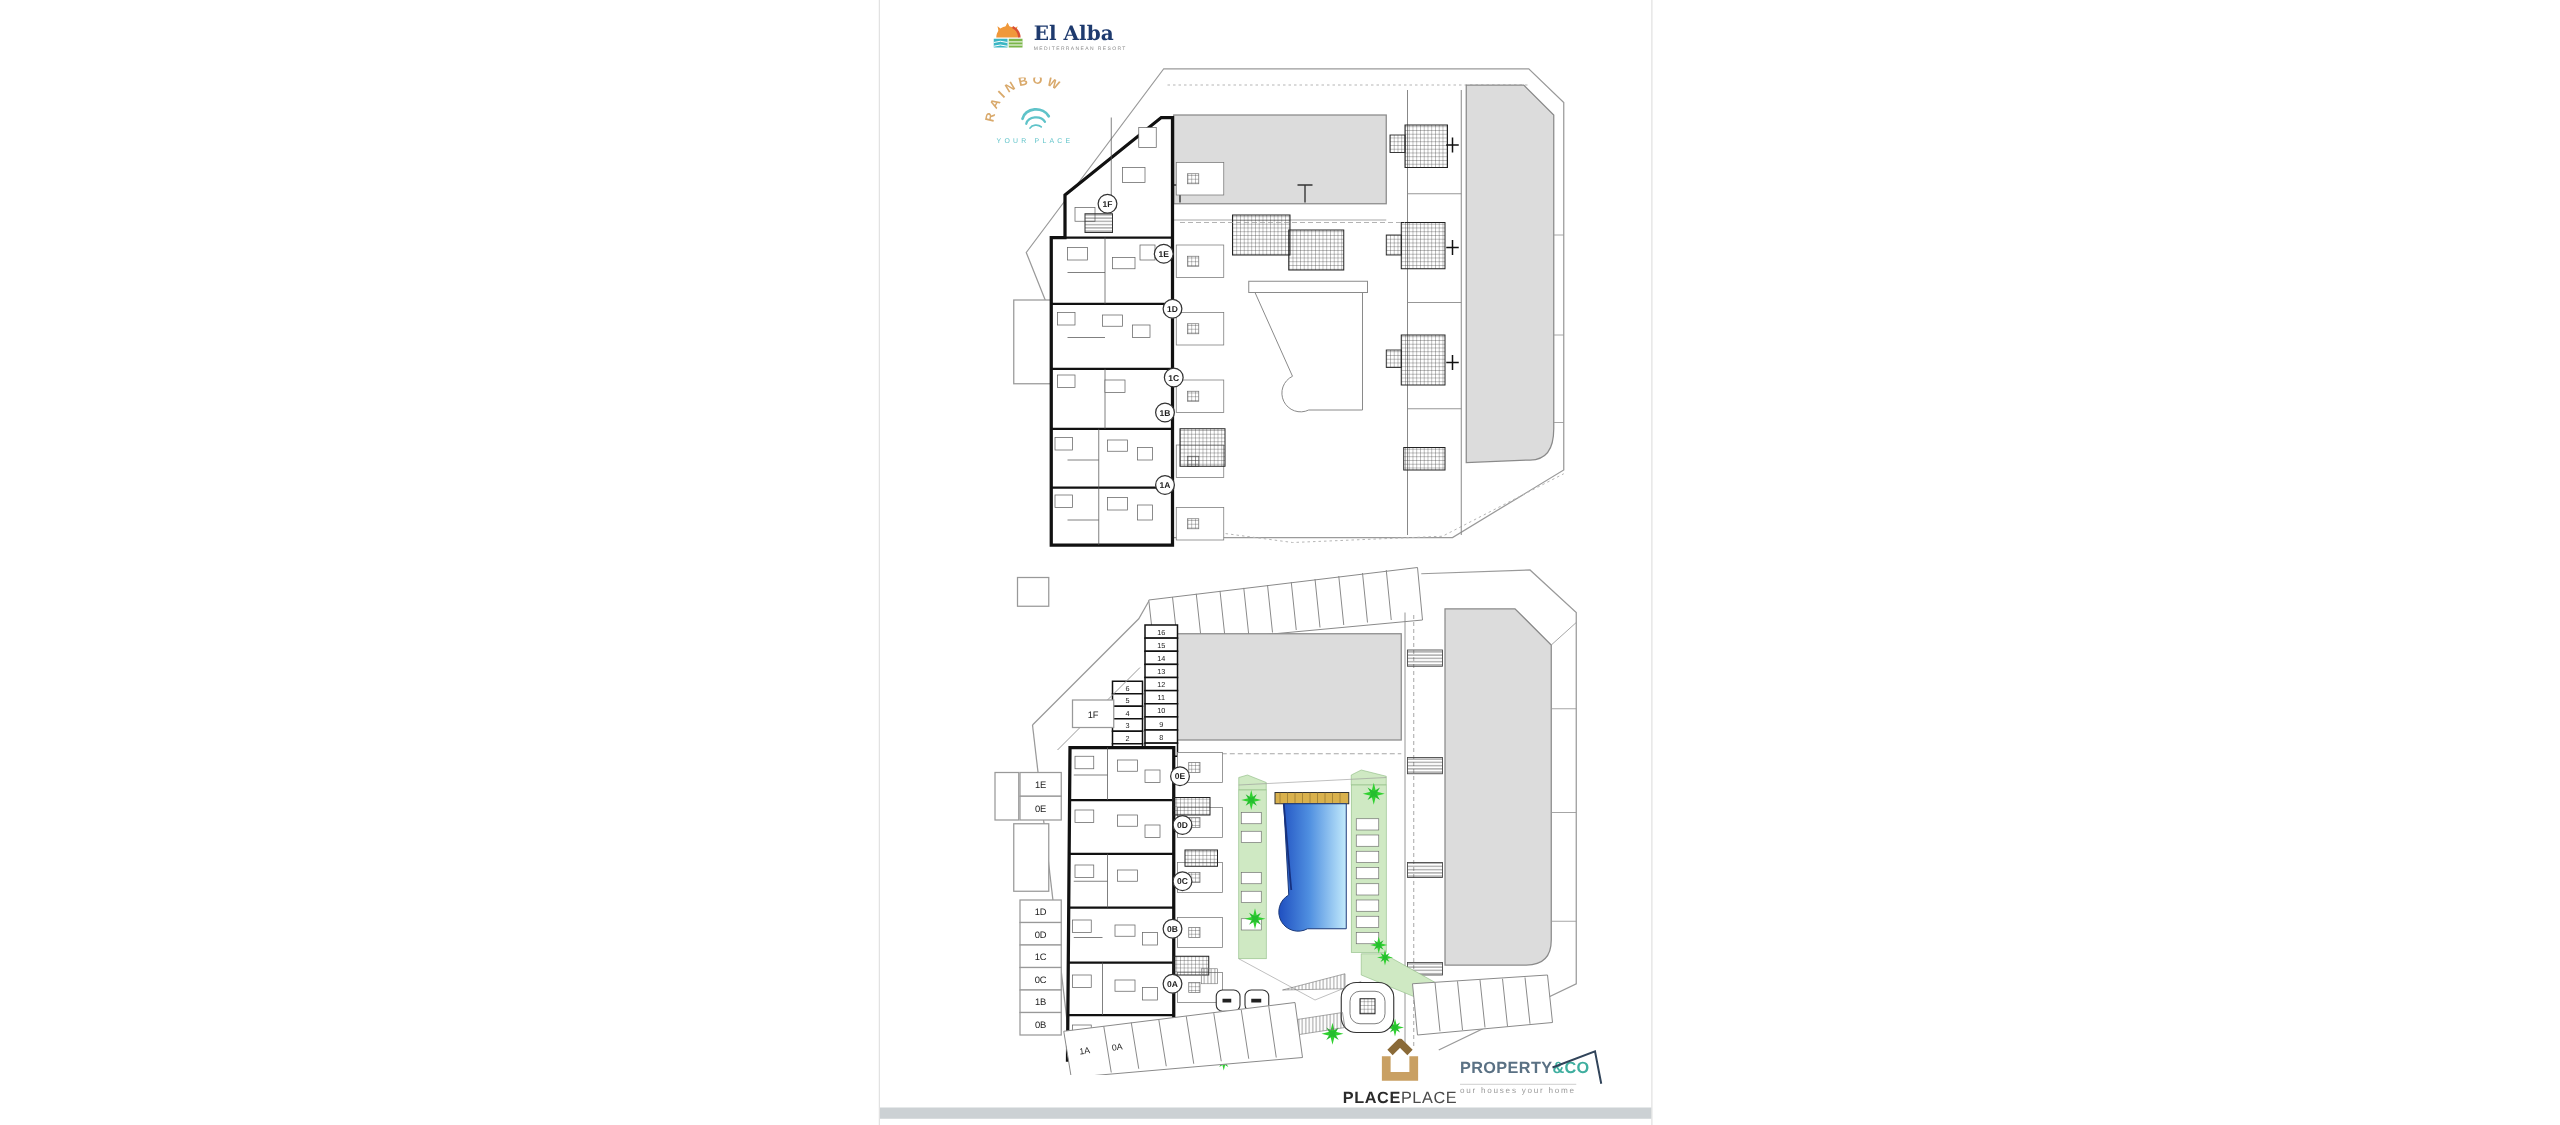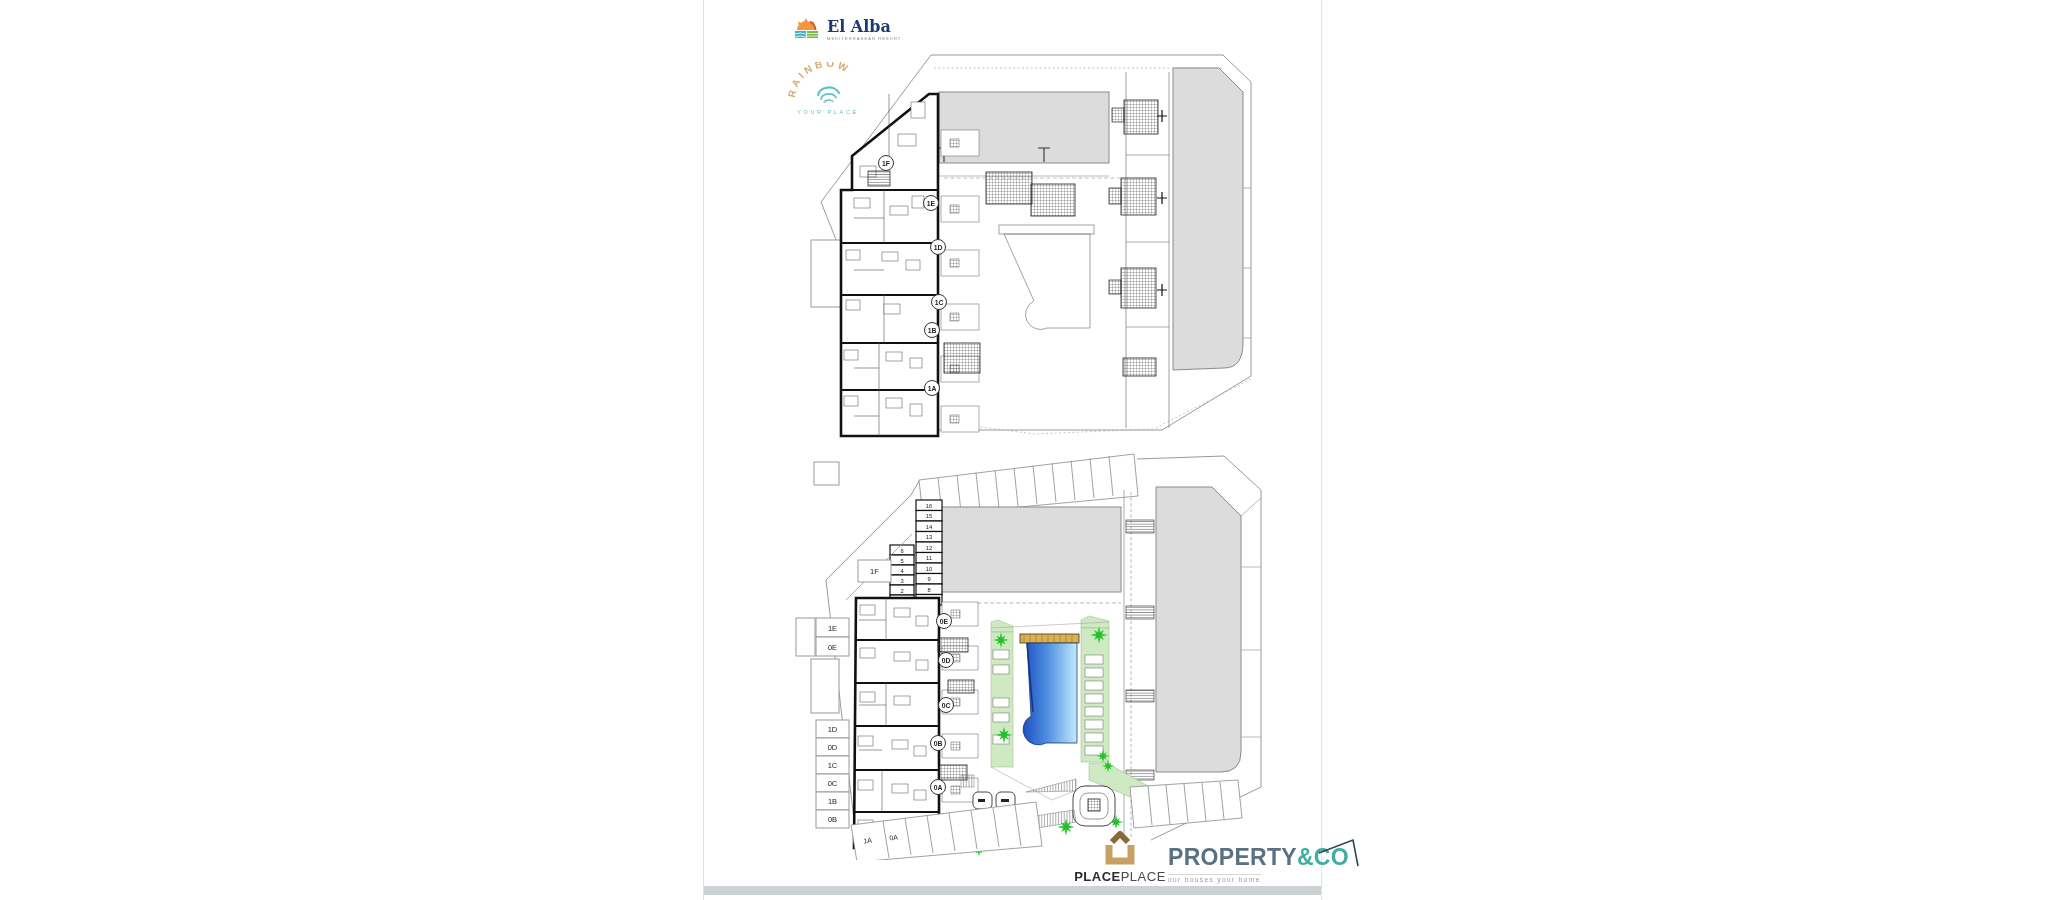--- a/index.html
+++ b/index.html
@@ -21,21 +21,21 @@
   .plan-lower{position:absolute;left:90px;top:450px;}
   svg text{font-family:"Liberation Sans",sans-serif;}
 
   
   .yourplace{position:absolute;left:368px;top:831px;width:96px;text-align:center;line-height:1;}
   .yourplace .name{font-size:13px;letter-spacing:.5px;margin-top:2px;}
   .yourplace .name .b{font-weight:bold;color:#2b2b2b;}
   .yourplace .name .l{font-weight:normal;color:#4a4a4a;margin-top:32px;}
   .yourplace .tag{font-size:6.5px;letter-spacing:2px;color:#9aa0a4;margin-top:3px;}
   .property{position:absolute;left:464px;top:846px;line-height:1;}
-  .property .name{font-size:23px;letter-spacing:.3px;position:relative;display:inline-block;}
+  .property .name{font-size:13px;letter-spacing:.3px;position:relative;display:inline-block;}
   .property .name .p1{color:#5a7184;font-weight:600;}
   .property .name .p2{color:#3fae9f;font-weight:600;}
   .property .roof{position:absolute;right:-14px;top:-9px;}
   .property .tag{font-size:6.5px;letter-spacing:1.4px;color:#9a9a9a;margin-top:3px;border-top:1px solid #d8d8d8;padding-top:2px;display:inline-block;}
 </style>
 </head>
 <body>
 
 <div class="canvas">
   <div class="page">

